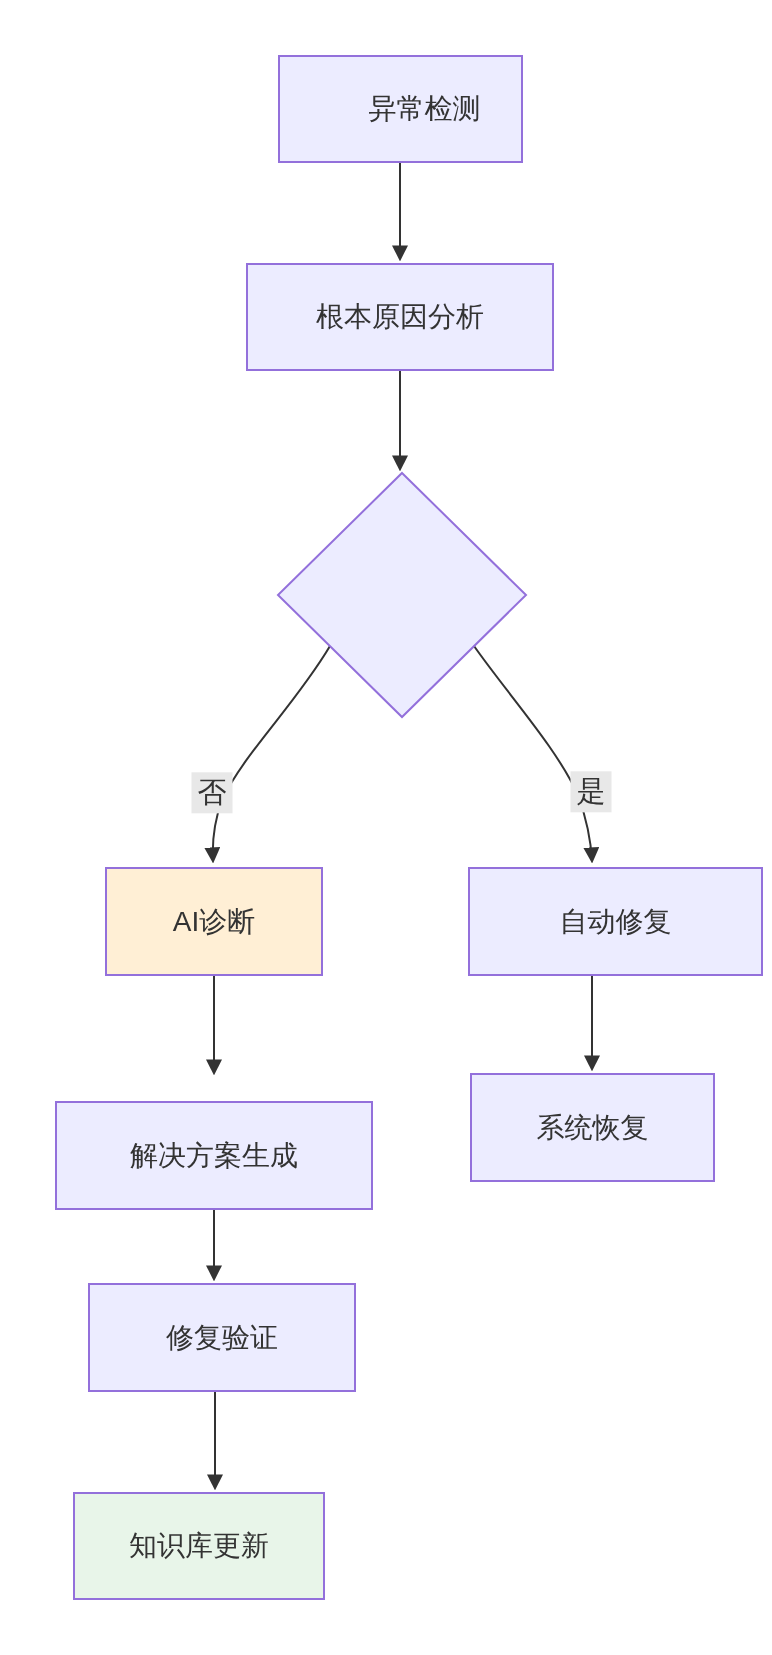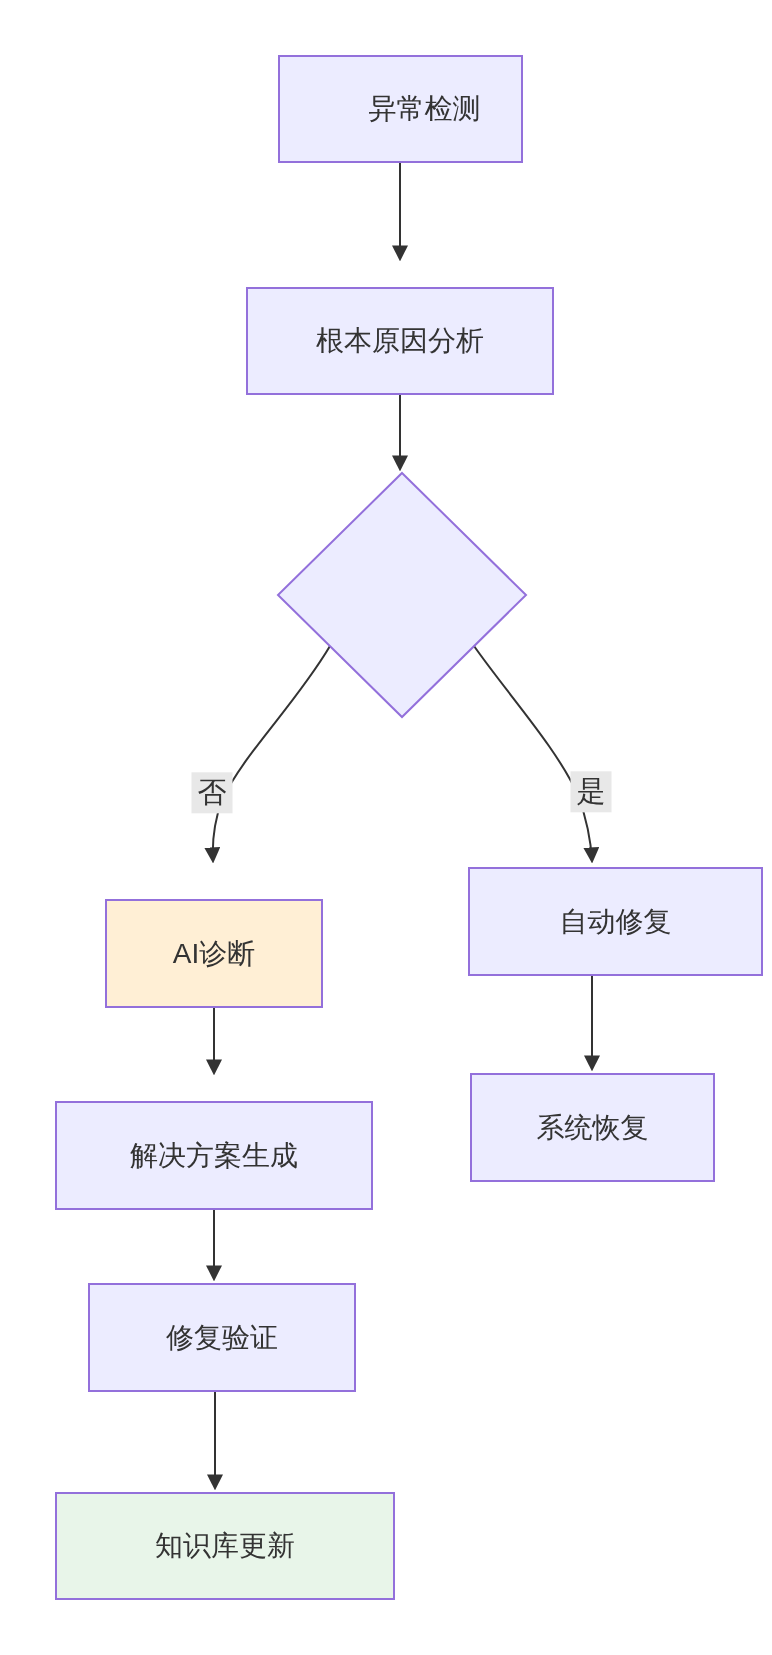--- a/index.html
+++ b/index.html
@@ -51,26 +51,26 @@
     color: #333333;
     font-size: 29px;
     line-height: 1.15;
     padding: 4px 6px;
     text-align: center;
     white-space: nowrap;
   }
   
   #n-anomaly    { left: 278px; top: 55px;   width: 245px; height: 108px; }
   #n-rootcause  { left: 246px; top: 263px;  width: 308px; height: 108px; }
-  #n-ai         { left: 105px; top: 867px;  width: 218px; height: 109px; margin-top: 32px; }
+  #n-ai         { left: 105px; top: 867px;  width: 218px; height: 109px; }
   #n-autorepair { left: 468px; top: 867px;  width: 295px; height: 109px; }
   #n-solution   { left: 55px;  top: 1077px; width: 318px; height: 109px; margin-top: 24px; }
   #n-sysrecover { left: 470px; top: 1073px; width: 245px; height: 109px; }
   #n-verify     { left: 88px;  top: 1283px; width: 268px; height: 109px; }
-  #n-kbupdate   { left: 55px;  top: 1492px; width: 340px; height: 108px; }
+  #n-kbupdate   { left: 73px;  top: 1492px; width: 252px; height: 108px; }
   #lbl-no  { left: 212px; top: 793px; }
   #lbl-yes { left: 591px; top: 792px; }
   #dtext   { left: 302px; top: 575px; width: 200px; height: 40px; }
 </style>
 </head>
 <body>
 
 <div class="canvas">
 
   <svg class="edges-svg" viewBox="0 0 772 1655" xmlns="http://www.w3.org/2000/svg">
@@ -91,21 +91,21 @@
       <path d="M215 1392 L215 1488" marker-end="url(#arrow)"></path>
     </g>
 
     <polygon points="402,473 526,595 402,717 278,595" stroke-width="2" fill="#ECECFF" stroke="#9370DB"></polygon>
   </svg>
 
   <div class="node" id="n-anomaly" style="background-color: rgb(236, 236, 255); border-color: rgb(147, 112, 219); color: rgb(51, 51, 51); padding-left: 48px;">
     <span>异常检测</span>
   </div>
 
-  <div class="node" id="n-rootcause" style="background-color: rgb(236, 236, 255); border-color: rgb(147, 112, 219); color: rgb(51, 51, 51); margin-top: 24px;">
+  <div class="node" id="n-rootcause" style="background-color: rgb(236, 236, 255); border-color: rgb(147, 112, 219); color: rgb(51, 51, 51);">
     <span>根本原因分析</span>
   </div>
 
 
   <div class="edge-label" id="lbl-no" style="color: rgb(51, 51, 51); background: rgb(232, 232, 232);">否</div>
 
   <div class="edge-label" id="lbl-yes" style="color: rgb(51, 51, 51); background: rgb(232, 232, 232);">是</div>
 
   <div class="node" id="n-ai" style="background-color: rgb(255, 239, 213); border-color: rgb(147, 112, 219); color: rgb(51, 51, 51);">
     <span>AI诊断</span>

